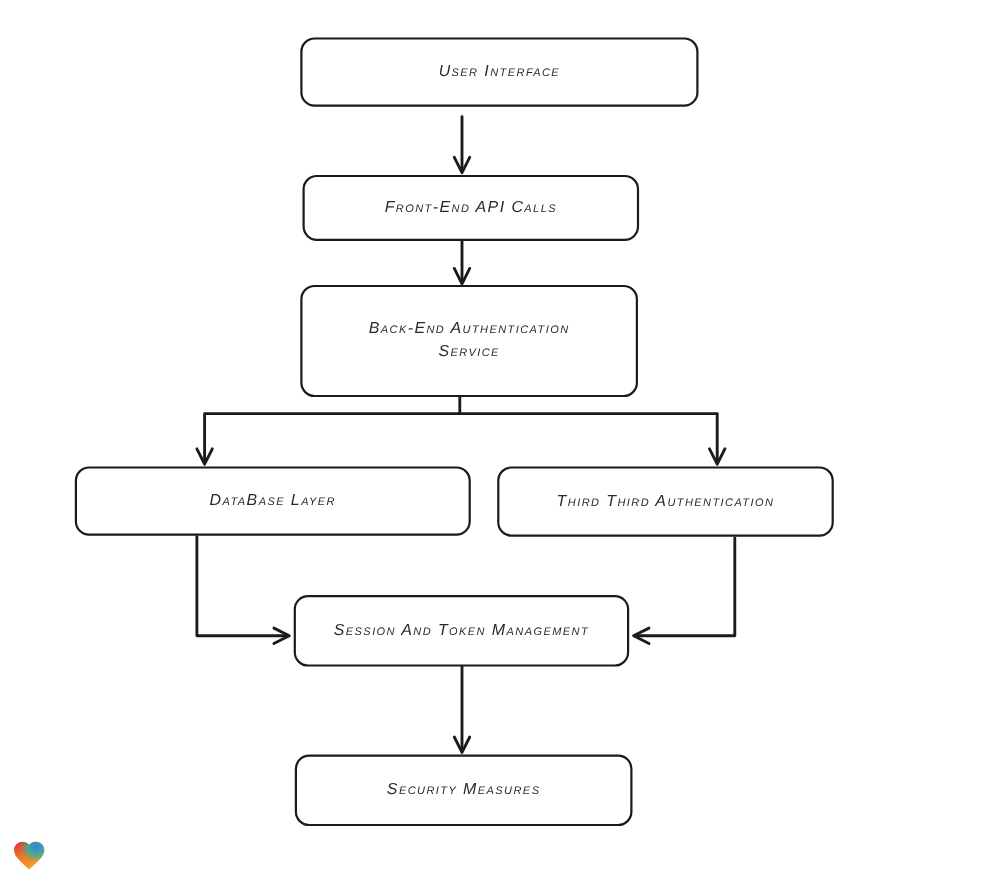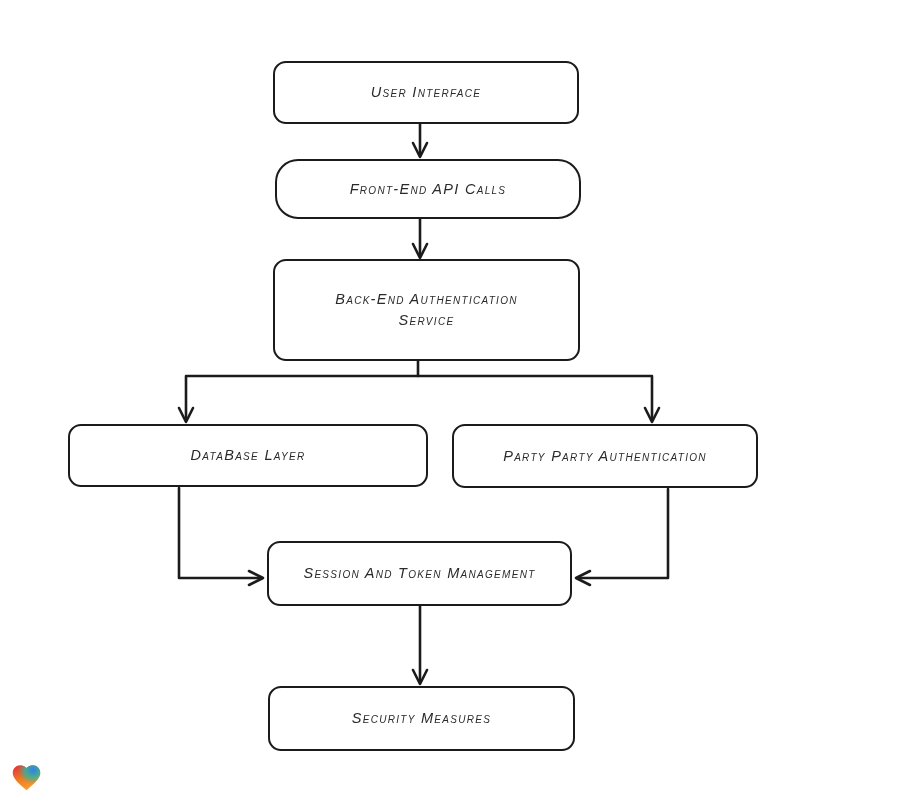--- a/index.html
+++ b/index.html
@@ -13,22 +13,22 @@
     position:absolute;box-sizing:border-box;background:#ffffff;
     border:2.8px solid #1b1b1b;border-radius:13px;
     display:flex;align-items:center;justify-content:center;text-align:center;
   }
   .node .label{
     font-style:italic;font-variant:small-caps;
     font-size:14.5px;letter-spacing:1.3px;line-height:21px;color:#2a2a2a;
   }
   .node.wrap .label{max-width:235px;}
   
-  .n-ui{left:273px;top:61px;width:306px;height:63px;}
-  .n-fe{left:275px;top:159px;width:306px;height:60px;border-radius:23px;}
+  .n-ui{left:273px;top:34px;width:362px;height:63px;}
+  .n-fe{left:275px;top:159px;width:306px;height:60px;}
   .n-be{left:273px;top:259px;width:307px;height:102px;}
   .n-db{left:68px;top:424px;width:360px;height:63px;}
   .n-tp{left:452px;top:424px;width:306px;height:64px;}
   .n-st{left:267px;top:541px;width:305px;height:65px;}
   .n-sm{left:268px;top:686px;width:307px;height:65px;justify-content:center;}
   .logo{position:absolute;left:10px;top:761px;width:33px;height:33px;cursor:pointer;}
 </style>
 </head>
 <body>
 
@@ -81,21 +81,21 @@
 
   <div class="node n-be wrap">
     <span class="label">Back-End Authentication Service</span>
   </div>
 
   <div class="node n-db">
     <span class="label">DataBase Layer</span>
   </div>
 
   <div class="node n-tp">
-    <span class="label">Party Party Authentication</span>
+    <span class="label">Third Third Authentication</span>
   </div>
 
   <div class="node n-st wrap">
     <span class="label">Session And Token Management</span>
   </div>
 
   <div class="node n-sm">
     <span class="label">Security Measures</span>
   </div>
 

